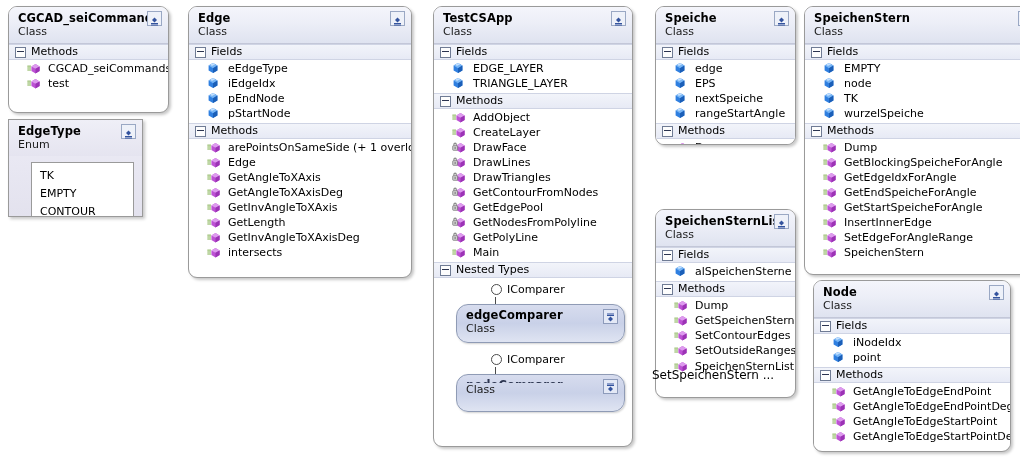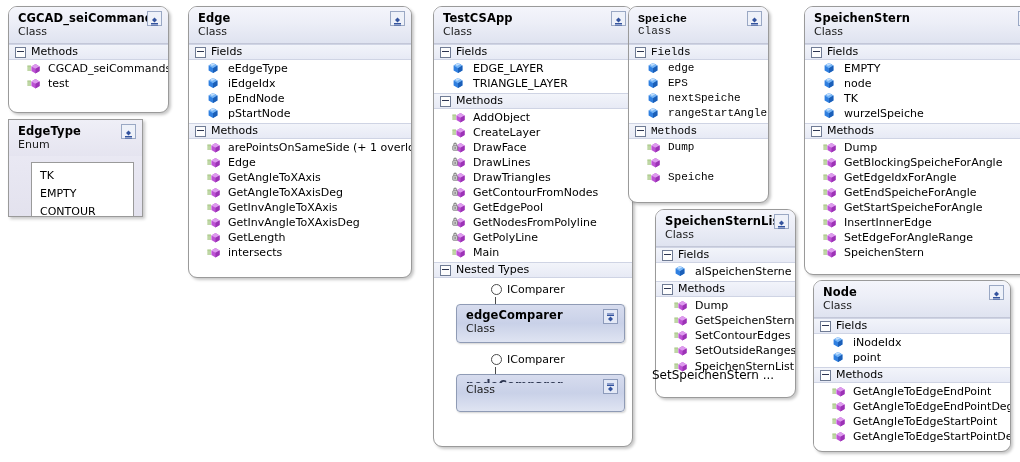--- a/index.html
+++ b/index.html
@@ -149,21 +149,21 @@
   .lollipop .lbl { font-size: 11px; line-height: 12px; }
   .stem {
     width: 1px; height: 7px;
     background: #4a4a4a;
     margin-left: 61px;
   }
   .nested {
     position: relative;
     margin: 0 7px 0 22px;
     border: 1px solid #8f9bb5;
-    border-radius: 4px;
+    border-radius: 12px;
     background: linear-gradient(to bottom, #d7dcee 0%, #c9d1e8 50%, #dfe4f2 100%);
     padding: 4px 8px 7px 9px;
     min-height: 38px;
     box-sizing: border-box;
     box-shadow: 1px 1px 2px rgba(0,0,0,0.18);
   }
   .nested .hdr-name { font-weight: bold; font-size: 11.5px; line-height: 13px; }
   .nested .hdr-kind { font-size: 11px; line-height: 13px; }
   .nested.clipped .hdr-name {
     height: 4px;
@@ -379,29 +379,29 @@
             </svg>
           </span>
           <span class="lbl">GetInvAngleToXAxis</span>
         </div>
       <div class="row">
           <span class="ico">
             <svg width="14" height="13">
               <use href="#g-method"></use>
             </svg>
           </span>
+          <span class="lbl">GetLength</span>
+        </div>
+      <div class="row">
+          <span class="ico">
+            <svg width="14" height="13">
+              <use href="#g-method"></use>
+            </svg>
+          </span>
           <span class="lbl">GetInvAngleToXAxisDeg</span>
-        </div>
-      <div class="row">
-          <span class="ico">
-            <svg width="14" height="13">
-              <use href="#g-method"></use>
-            </svg>
-          </span>
-          <span class="lbl">GetLength</span>
         </div>
       <div class="row">
           <span class="ico">
             <svg width="14" height="13">
               <use href="#g-method"></use>
             </svg>
           </span>
           <span class="lbl">intersects</span>
         </div>
     </div>
@@ -558,21 +558,21 @@
         <div class="chev">
           <svg width="11" height="12">
               <use href="#g-chev-down"></use>
             </svg>
         </div>
       </div>
     </div>
   </div>
 </div>
 
-<div class="shape" style="left:628px; top:6px; width:141px; height:197px;font-family:Liberation Mono, monospace;">
+<div class="shape" style="left:655px; top:6px; width:141px; height:139px;">
   <div class="hdr">
     <div class="hdr-name">Speiche</div>
     <div class="hdr-kind">Class</div>
     <div class="chev">
       <svg width="11" height="12">
           <use href="#g-chev-up"></use>
         </svg>
     </div>
   </div>
   <div class="body">

